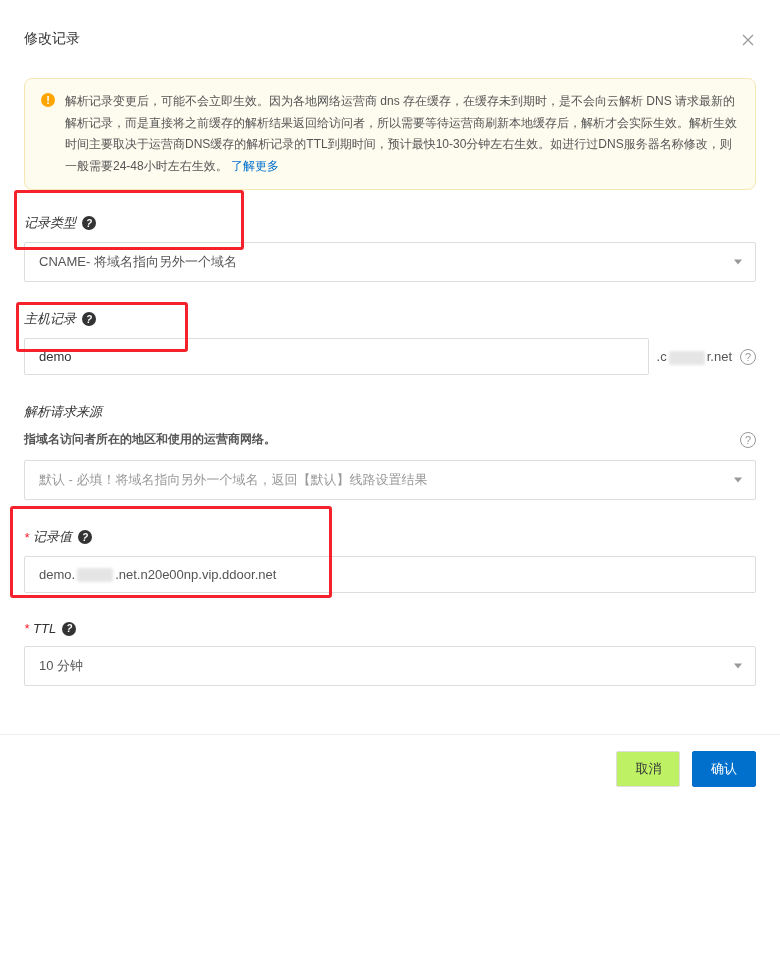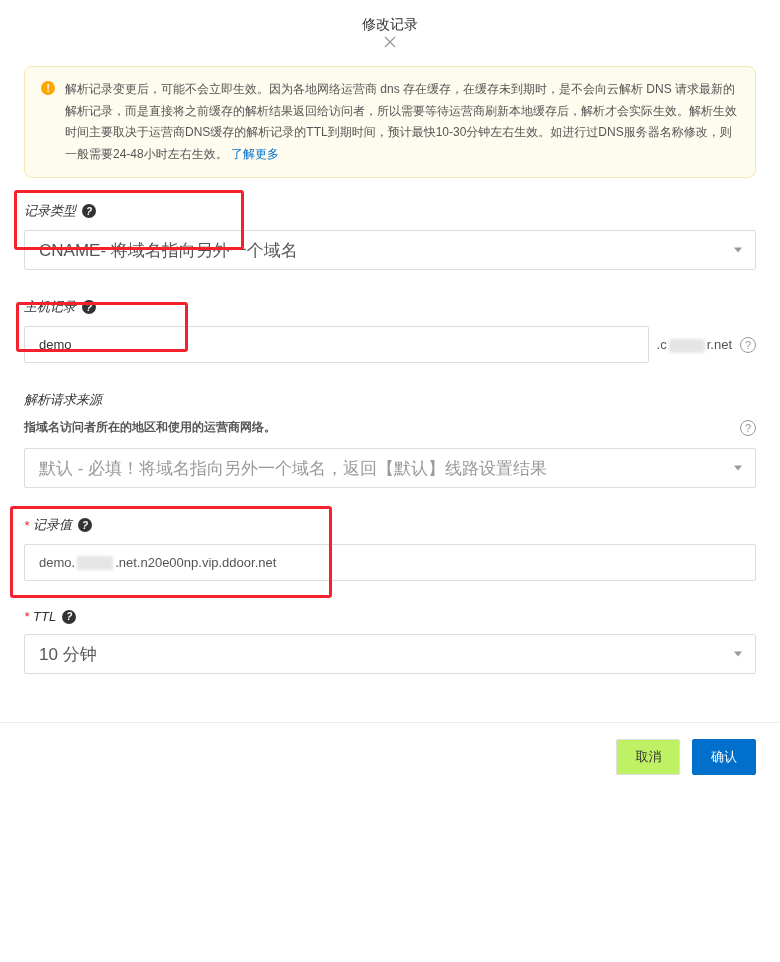--- a/index.html
+++ b/index.html
@@ -1,33 +1,33 @@
 <!DOCTYPE html>
 <html><head>
   <meta charset="utf-8">
   <style>
     * { box-sizing: border-box; margin: 0; padding: 0; }
     body { font-family: -apple-system, BlinkMacSystemFont, "Segoe UI", "PingFang SC", "Microsoft YaHei", sans-serif; font-size: 13px; color: #333; background: #fff; width: 780px; }
     .modal { position: relative; }
-    .modal-header { padding: 16px 24px; border-bottom: 0; display: flex; justify-content: space-between; align-items: center; flex-direction: column; }
+    .modal-header { padding: 30px 24px; border-bottom: 0; display: flex; justify-content: space-between; align-items: flex-end; }
     .modal-title { font-size: 14px; color: #333; font-weight: normal; }
     .modal-close { font-size: 16px; color: #999; cursor: pointer; width: 16px; height: 16px; display: flex; align-items: center; justify-content: center; }
     .modal-body { padding: 0 24px 20px; }
     .alert { background: #fefbef; border: 1px solid #f5e7b3; border-radius: 8px; padding: 12px 16px; margin-bottom: 24px; display: flex; align-items: flex-start; }
     .alert-icon { width: 14px; height: 14px; background: #ffa500; border-radius: 50%; flex-shrink: 0; margin-right: 10px; margin-top: 2px; position: relative; }
     .alert-icon::after { content: '!'; color: #fff; font-size: 11px; font-weight: bold; position: absolute; left: 50%; top: 50%; transform: translate(-50%, -50%); }
     .alert-text { font-size: 12px; line-height: 1.8; color: #555; }
     .alert-link { color: #0070cc; text-decoration: none; }
     .form-group { margin-bottom: 28px; position: relative; }
     .form-label { font-size: 13px; color: #333; margin-bottom: 10px; display: flex; align-items: center; font-style: italic; }
     .required { color: #f5222d; margin-right: 4px; }
     .help-icon { width: 14px; height: 14px; border-radius: 50%; background: #333; color: #fff; display: inline-flex; align-items: center; justify-content: center; font-size: 10px; font-weight: bold; margin-left: 6px; cursor: pointer; }
     .help-circle { width: 16px; height: 16px; border-radius: 50%; border: 1px solid #999; color: #999; display: inline-flex; align-items: center; justify-content: center; font-size: 11px; cursor: pointer; }
     .select-wrap { position: relative; }
-    .select { width: 100%; height: 40px; border: 1px solid #ddd; border-radius: 2px; padding: 0 34px 0 14px; font-size: 17px; color: #555; background: #fff; cursor: pointer; display: flex; align-items: center; }
+    .select { width: 100%; height: 40px; border: 1px solid #ddd; border-radius: 2px; padding: 0 34px 0 14px; font-size: 13px; color: #555; background: #fff; cursor: pointer; display: flex; align-items: center; }
     .select-placeholder { color: #999; }
     .select-arrow { position: absolute; right: 14px; top: 50%; transform: translateY(-50%); width: 0; height: 0; border-left: 4px solid transparent; border-right: 4px solid transparent; border-top: 5px solid #999; }
     .input-row { display: flex; align-items: center; gap: 8px; }
     .input { height: 37px; border: 1px solid #ddd; border-radius: 2px; padding: 0 14px; font-size: 13px; color: #333; background: #fff; }
     .input-host { flex: 1; }
     .input-full { width: 100%; }
     .domain-suffix { font-size: 13px; color: #555; }
     .blur-box { display: inline-block; width: 36px; height: 14px; background: #e5e5e5; border-radius: 2px; filter: blur(1.5px); vertical-align: middle; margin: 0 2px; }
     .desc-row { display: flex; align-items: center; gap: 10px; margin-bottom: 12px; }
     .desc-text { flex: 1; color: #555; font-size: 12px; font-weight: bold; }

